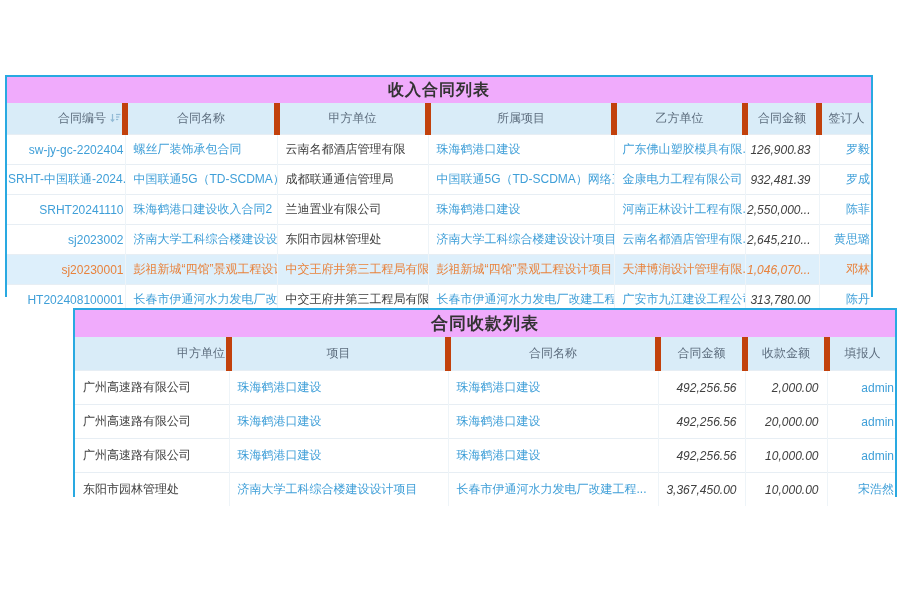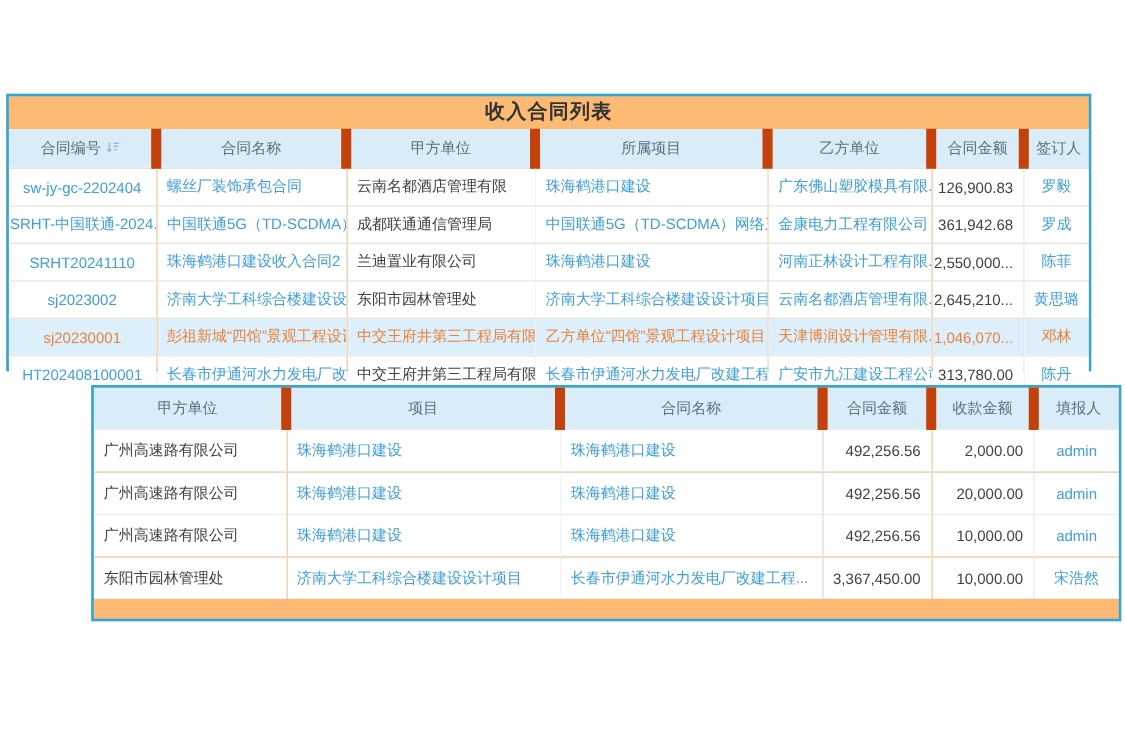--- a/index.html
+++ b/index.html
@@ -2,49 +2,49 @@
 <html><head>
 <meta charset="utf-8">
 <style>
   html,body{margin:0;padding:0;}
   body{
     width:900px;height:600px;background:#ffffff;position:relative;
     font-family:"Liberation Sans","DejaVu Sans",sans-serif;
     overflow:hidden;
   }
   .panel{
-    position:absolute;background:#fdba74;border:2px solid #29a9e1;box-sizing:border-box;
+    position:absolute;background:#f0abfc;border:2px solid #29a9e1;box-sizing:border-box;
   }
   #income-panel{left:5px;top:75px;width:868px;height:222px;}
   #receipt-panel{left:73px;top:308px;width:824px;height:189px;}
   .panel-title{
     text-align:center;font-weight:bold;color:#333;letter-spacing:1px;
   }
   #income-panel .panel-title{height:26px;line-height:26px;font-size:16px;}
   #receipt-panel .panel-title{height:27px;line-height:27px;font-size:17px;}
   table{border-collapse:collapse;table-layout:fixed;width:100%;font-size:12px;}
   th{
     background:#d9ecf8;color:#5d6d7e;font-weight:normal;text-align:center;
-    border-left:8px solid #c2410c;overflow:hidden;white-space:nowrap;
+    border-left:6px solid #c2410c;overflow:hidden;white-space:nowrap;
   }
-  th:first-child{border-left:none;}
+  th:first-child{border-left:none;text-align:right;}
   #income-panel th{height:29px;}
   #receipt-panel th{height:31px;}
   td{
     border-top:1px solid #e7eef4;border-left:1px solid #eef4f8;
     overflow:hidden;white-space:nowrap;text-overflow:clip;
     color:#404040;background:#fff;
   }
   td:first-child{border-left:none;}
   #income-panel td{height:27px;}
   #receipt-panel td{height:31px;}
   .blue{color:#3f9fd8;}
   .lft{text-align:left;padding-left:8px;}
-  .ctr{text-align:center;}
-  .num{text-align:right;padding-right:8px;}
+  .ctr{text-align:right;}
+  .num{text-align:right;padding-right:8px;font-style:italic;}
   tr.hl td{background:#ddeffb;color:#e8823c;}
   tr.hl td.blue{color:#e8823c;}
   .sort-icon{display:inline-block;vertical-align:-1px;margin-left:4px;}
 </style>
 </head>
 <body>
 
 <div class="panel" id="income-panel">
   <div class="panel-title">收入合同列表</div>
   <table>
@@ -87,21 +87,21 @@
         <td class="blue lft">广东佛山塑胶模具有限...</td>
         <td class="num">126,900.83</td>
         <td class="blue ctr">罗毅</td>
       </tr>
       <tr>
         <td class="blue ctr">SRHT-中国联通-2024...</td>
         <td class="blue lft">中国联通5G（TD-SCDMA）...</td>
         <td class="lft">成都联通通信管理局</td>
         <td class="blue lft">中国联通5G（TD-SCDMA）网络三...</td>
         <td class="blue lft">金康电力工程有限公司</td>
-        <td class="num">361,942.68</td>
+        <td class="num">932,481.39</td>
         <td class="blue ctr">罗成</td>
       </tr>
       <tr>
         <td class="blue ctr">SRHT20241110</td>
         <td class="blue lft">珠海鹤港口建设收入合同2</td>
         <td class="lft">兰迪置业有限公司</td>
         <td class="blue lft">珠海鹤港口建设</td>
         <td class="blue lft">河南正林设计工程有限...</td>
         <td class="num">2,550,000...</td>
         <td class="blue ctr">陈菲</td>
@@ -112,39 +112,40 @@
         <td class="lft">东阳市园林管理处</td>
         <td class="blue lft">济南大学工科综合楼建设设计项目</td>
         <td class="blue lft">云南名都酒店管理有限...</td>
         <td class="num">2,645,210...</td>
         <td class="blue ctr">黄思璐</td>
       </tr>
       <tr class="hl">
         <td class="blue ctr">sj20230001</td>
         <td class="blue lft">彭祖新城“四馆”景观工程设计...</td>
         <td class="lft">中交王府井第三工程局有限...</td>
-        <td class="blue lft">乙方单位“四馆”景观工程设计项目</td>
+        <td class="blue lft">彭祖新城“四馆”景观工程设计项目</td>
         <td class="blue lft">天津博润设计管理有限...</td>
         <td class="num">1,046,070...</td>
         <td class="blue ctr">邓林</td>
       </tr>
       <tr>
         <td class="blue ctr">HT202408100001</td>
         <td class="blue lft">长春市伊通河水力发电厂改...</td>
         <td class="lft">中交王府井第三工程局有限...</td>
         <td class="blue lft">长春市伊通河水力发电厂改建工程</td>
         <td class="blue lft">广安市九江建设工程公司</td>
         <td class="num">313,780.00</td>
         <td class="blue ctr">陈丹</td>
       </tr>
     </tbody>
   </table>
 </div>
 
 <div class="panel" id="receipt-panel">
+  <div class="panel-title">合同收款列表</div>
   <table>
     <colgroup>
       <col style="width:154px">
         <col style="width:219px">
         <col style="width:210px">
       <col style="width:87px">
         <col style="width:82px">
         <col style="width:68px">
     </colgroup>
     <thead>

